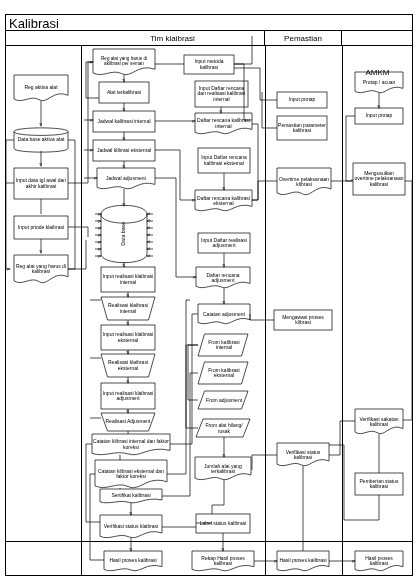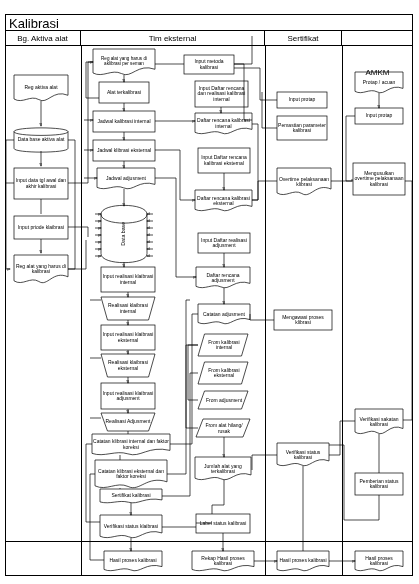--- a/index.html
+++ b/index.html
@@ -32,28 +32,25 @@
 <body>
 
 <div id="page">
 
   <div class="outer-frame"></div>
   <div class="title-bar">
     <span>Kalibrasi</span>
   </div>
 
   <div class="header-row">
-    <div class="hdr" style="left:0px;width:76px;">
-      <span>Bg. Aktiva alat</span>
-    </div>
     <div class="hdr" style="left:76px;width:184px;">
-      <span>Tim eksternal</span>
+      <span>Tim klaibrasi</span>
     </div>
     <div class="hdr" style="left:260px;width:77px;">
-      <span>Sertifikat</span>
+      <span>Pemastian</span>
     </div>
     <div class="hdr last" style="left:337px;width:71px;">
       <span>AMKM</span>
     </div>
   </div>
 
   <div class="lane-div" style="left:81px;top:46px;height:530px;"></div>
   <div class="lane-div" style="left:265px;top:46px;height:530px;"></div>
   <div class="lane-div" style="left:342px;top:46px;height:530px;"></div>
 

